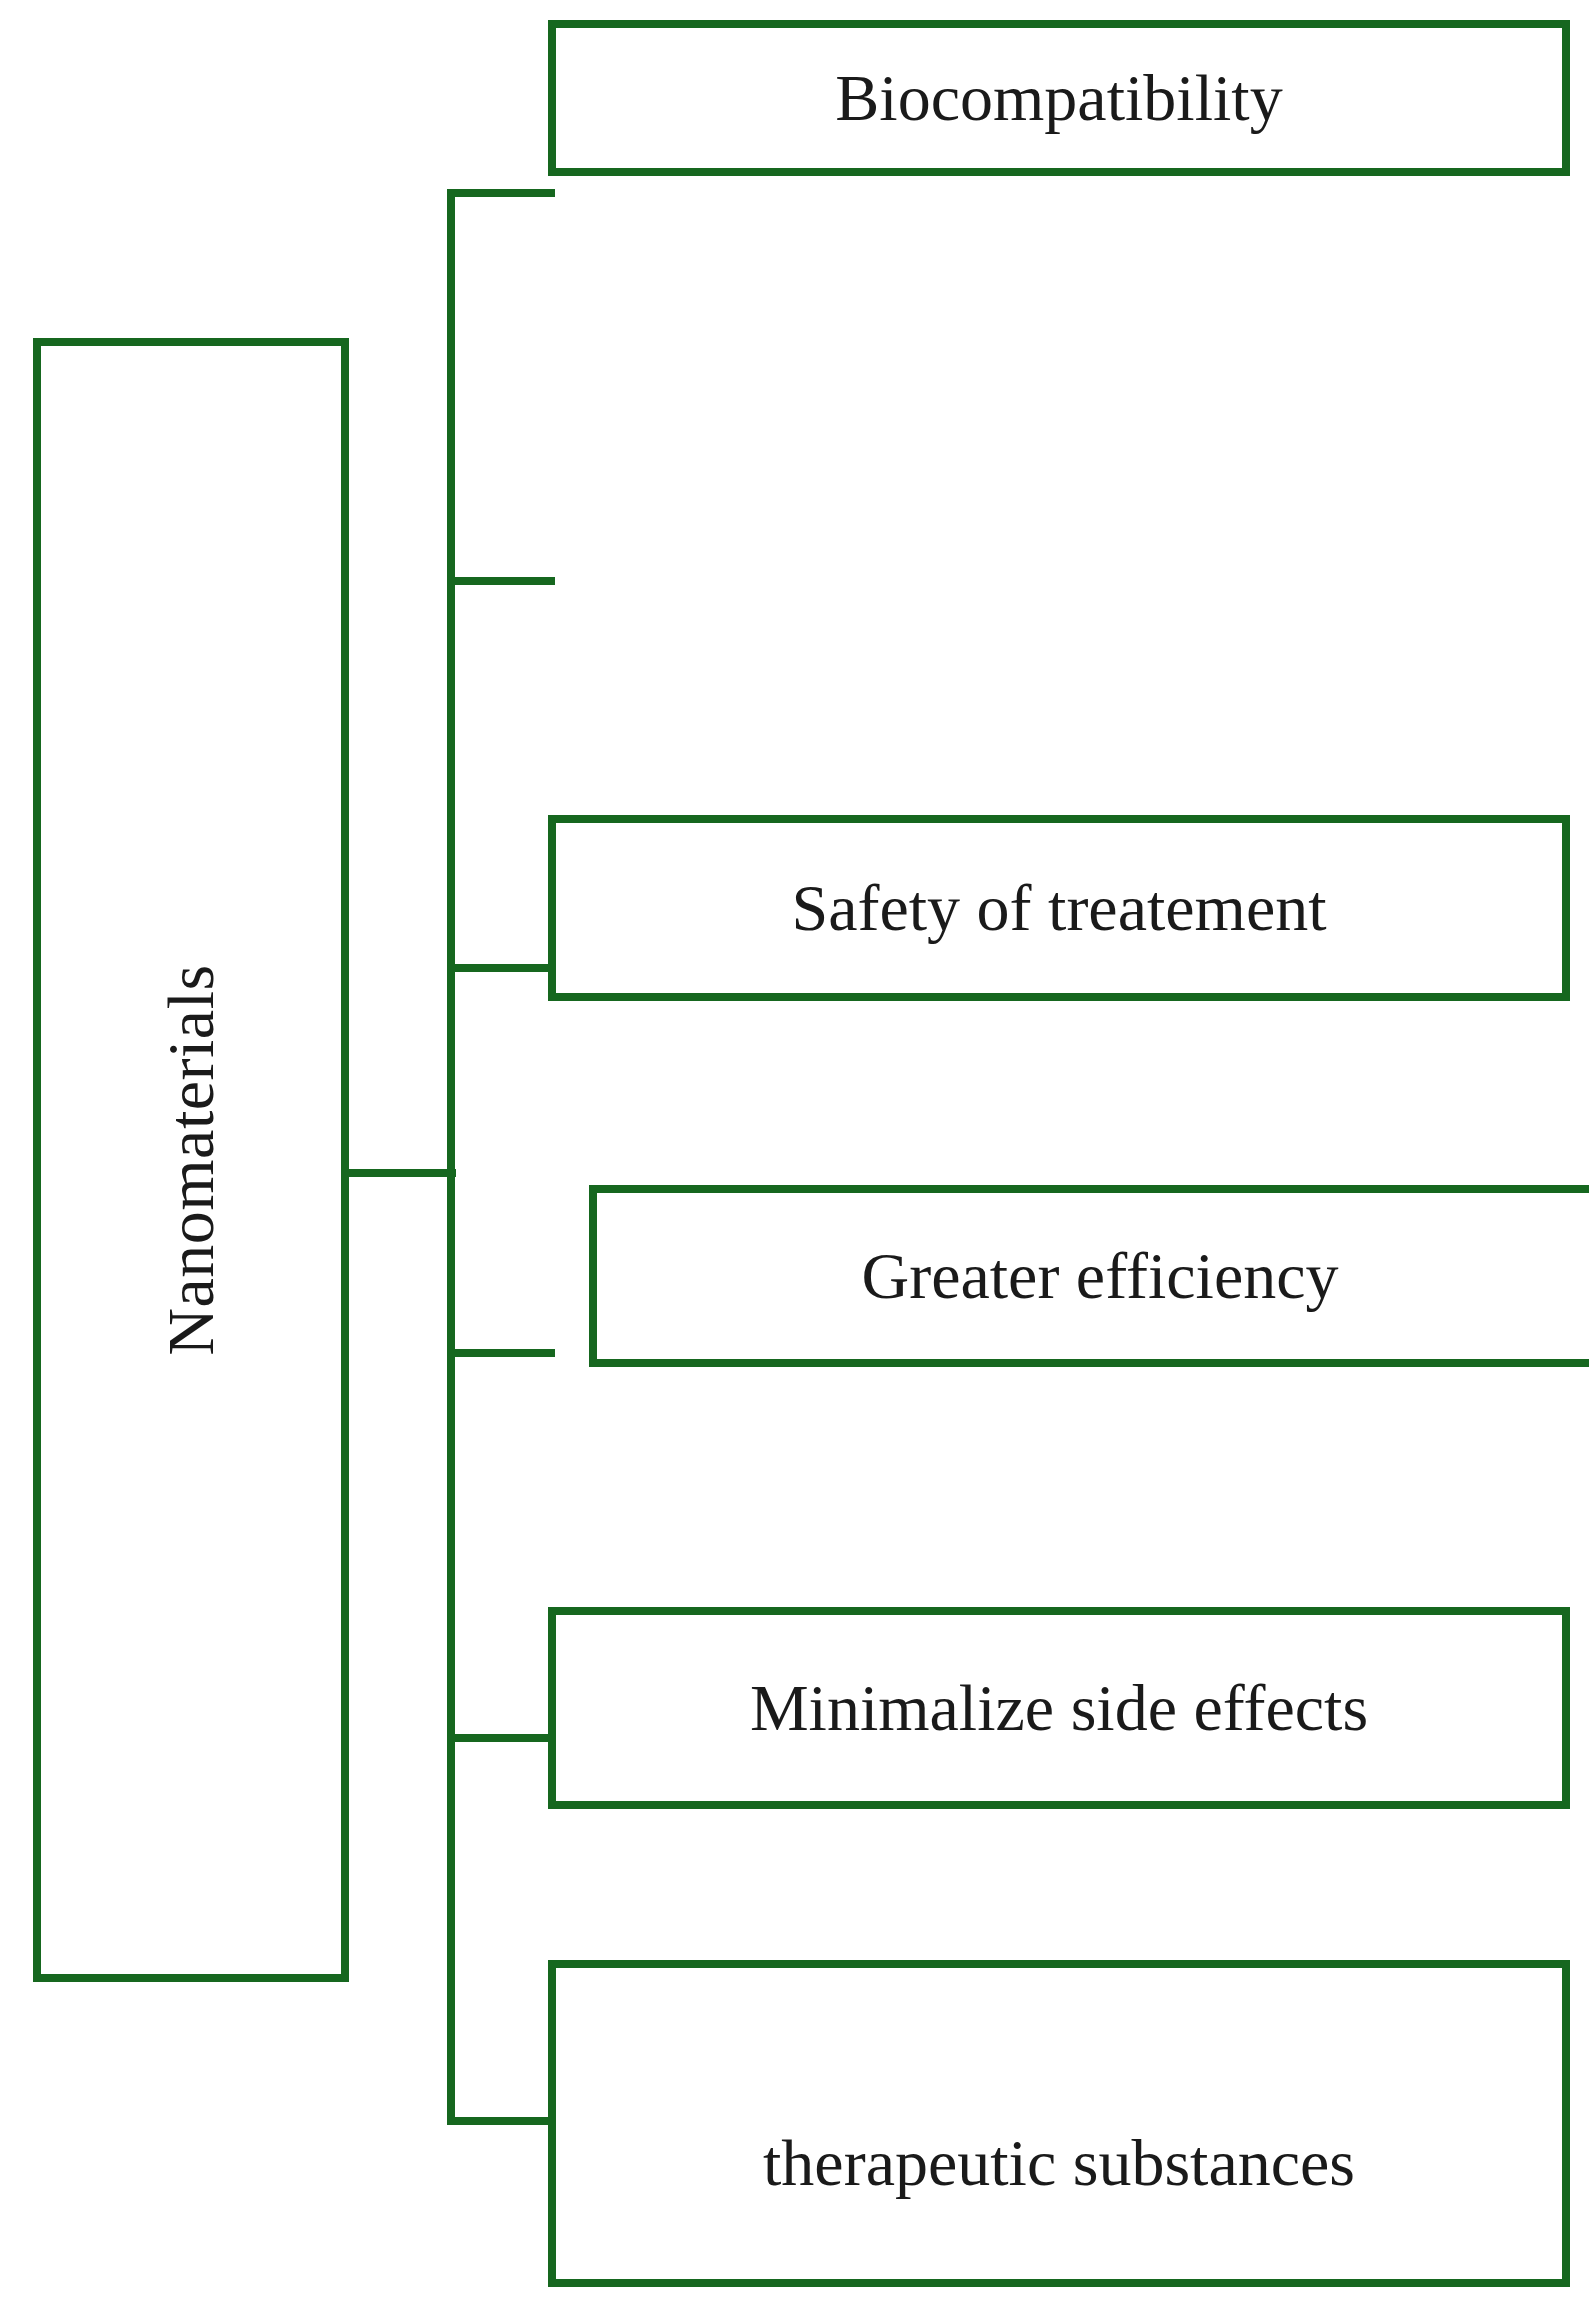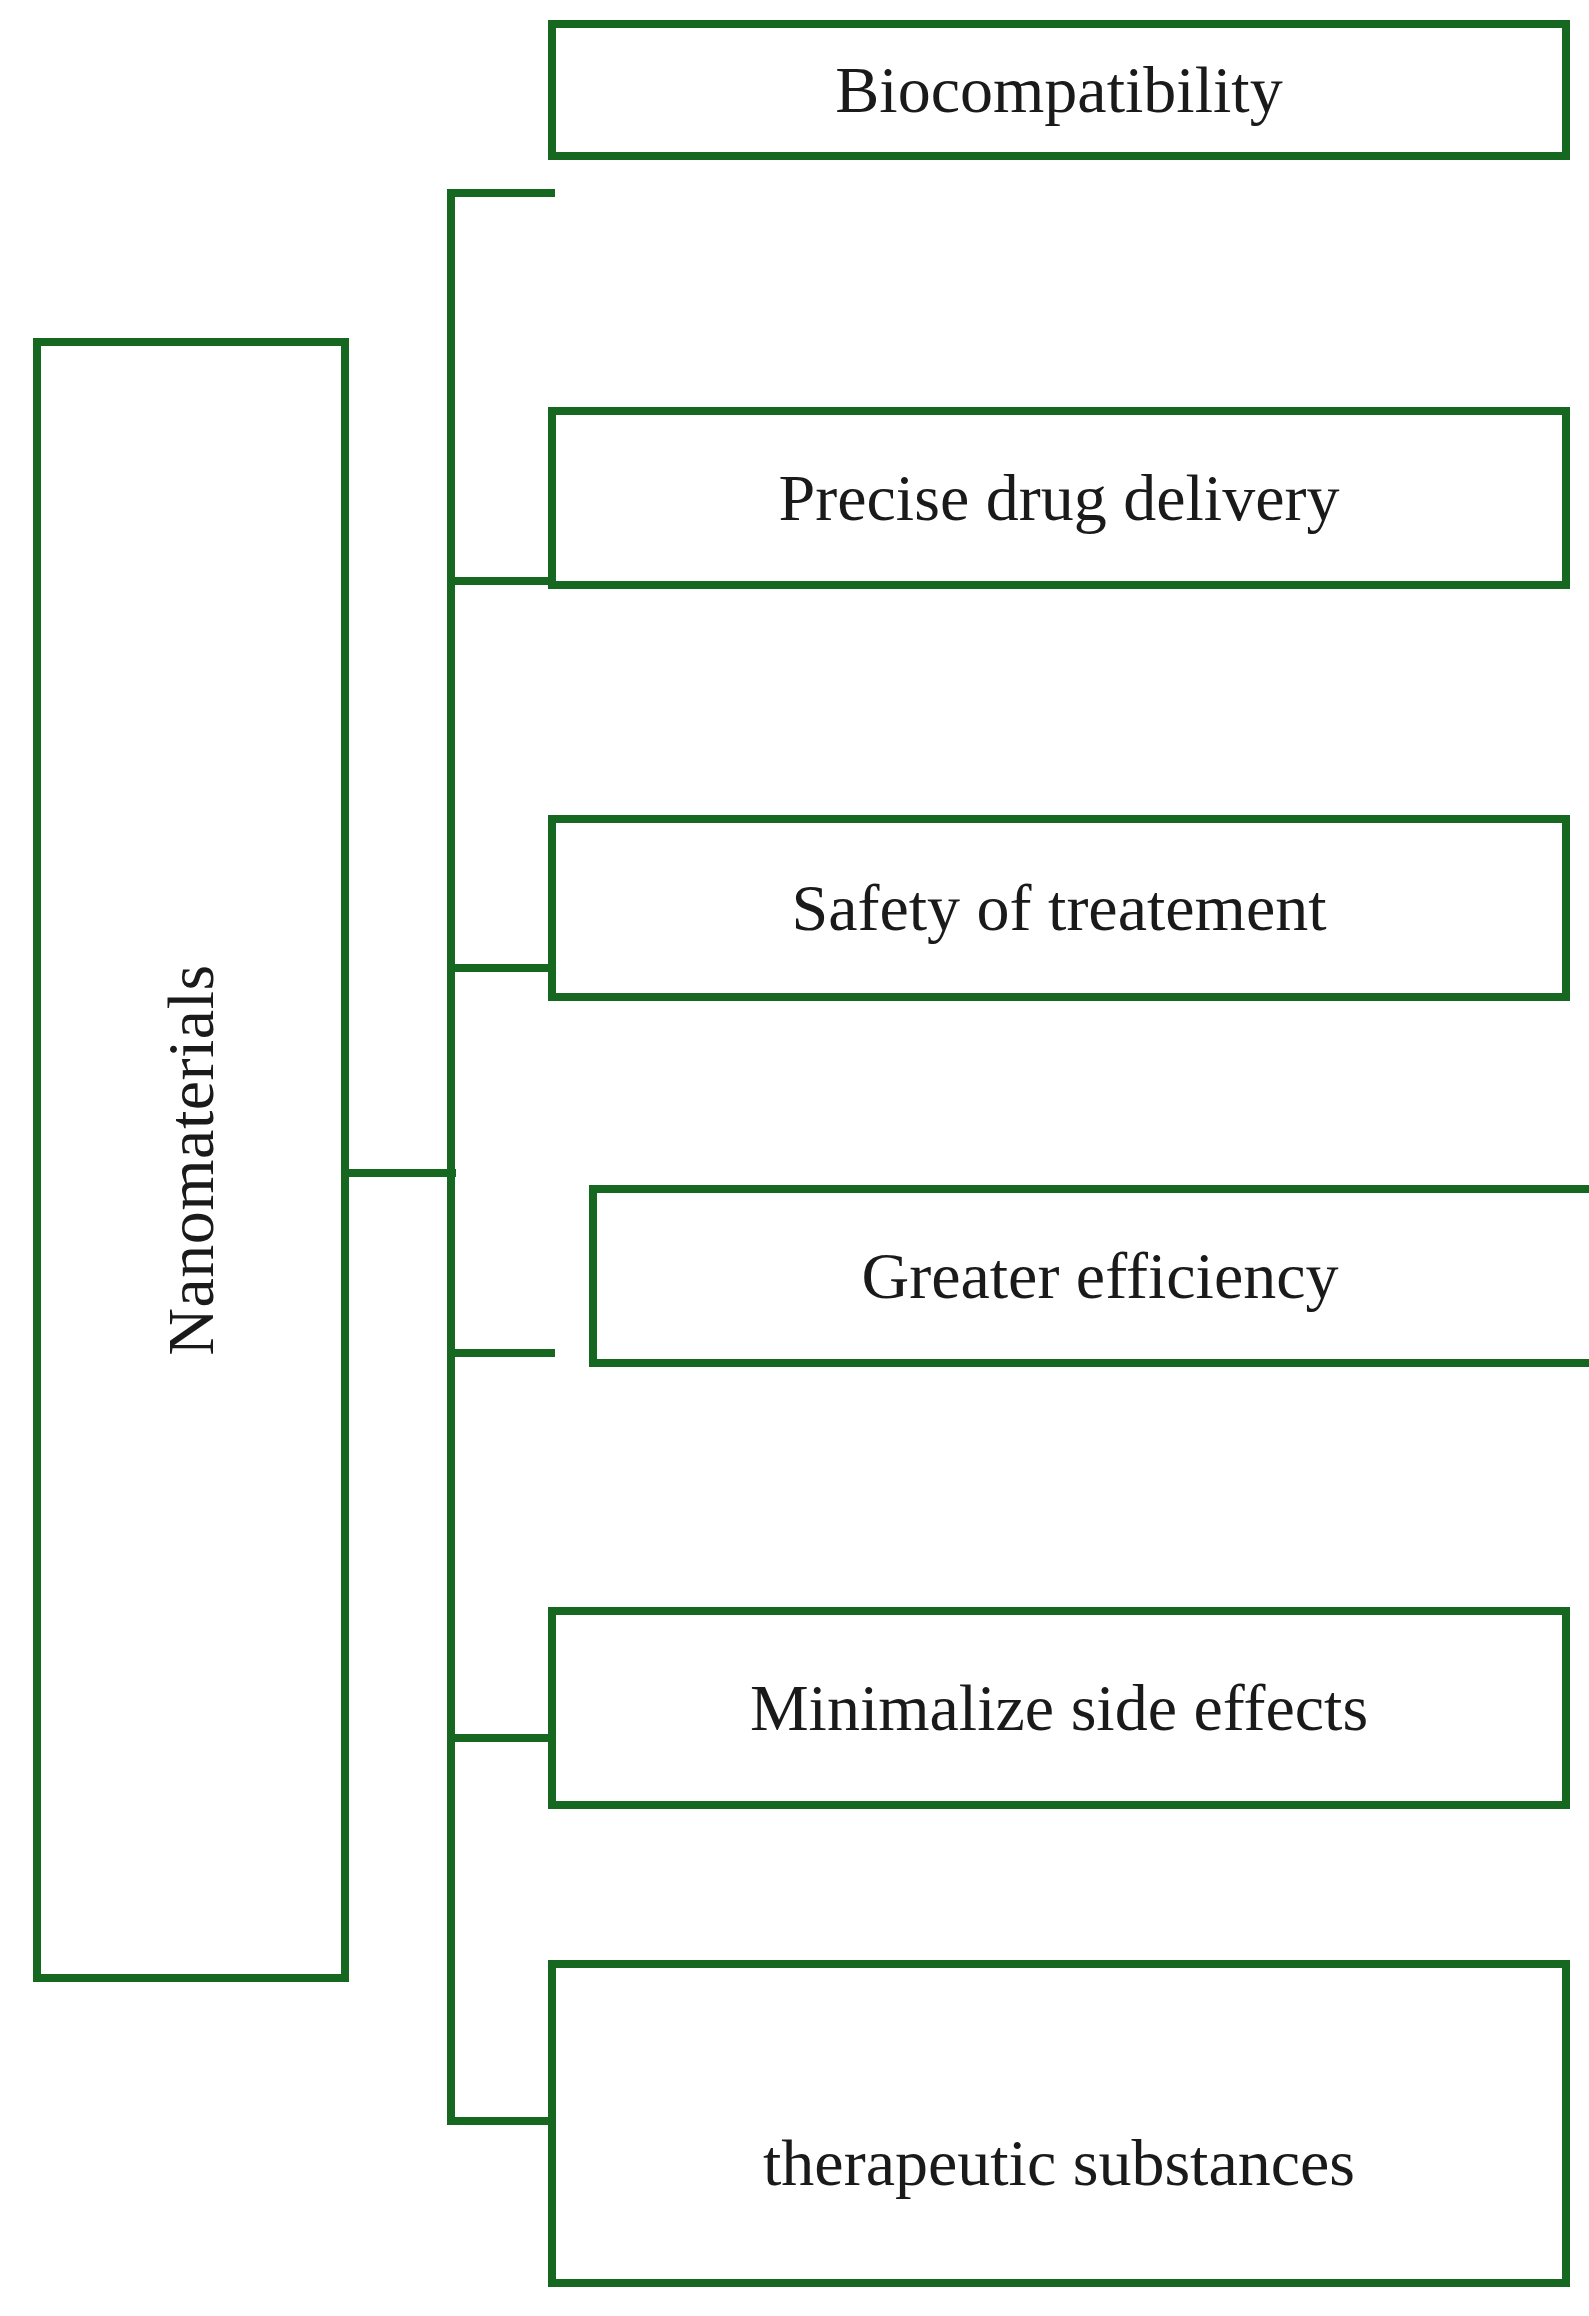--- a/index.html
+++ b/index.html
@@ -75,27 +75,24 @@
   <div class="conn conn-h" style="left:447px; top:577px; width:108px;"></div>
   <div class="conn conn-h" style="left:447px; top:964px; width:108px;"></div>
   <div class="conn conn-h" style="left:447px; top:1349px; width:108px;"></div>
   <div class="conn conn-h" style="left:447px; top:1734px; width:108px;"></div>
   <div class="conn conn-h" style="left:447px; top:2117px; width:108px;"></div>
 
   <div class="root-node" style="left:33px; top:338px; width:316px; height:1644px;">
     <span class="root-label">Nanomaterials</span>
   </div>
 
-  <div class="leaf-node" style="left:548px; top:20px; width:1022px; height:140px;">
+  <div class="leaf-node" style="left:548px; top:20px; width:1022px; height:156px;">
     <span class="leaf-label">Biocompatibility</span>
   </div>
 
-  <div class="leaf-node" style="left:548px; top:407px; width:1022px; height:182px;">
-    <span class="leaf-label">Precise drug delivery</span>
-  </div>
 
   <div class="leaf-node" style="left:548px; top:815px; width:1022px; height:186px;">
     <span class="leaf-label">Safety of treatement</span>
   </div>
 
   <div class="leaf-node" style="left:548px; top:1185px; width:1022px; height:182px;margin-left:41px;">
     <span class="leaf-label">Greater efficiency</span>
   </div>
 
   <div class="leaf-node" style="left:548px; top:1607px; width:1022px; height:202px;">

